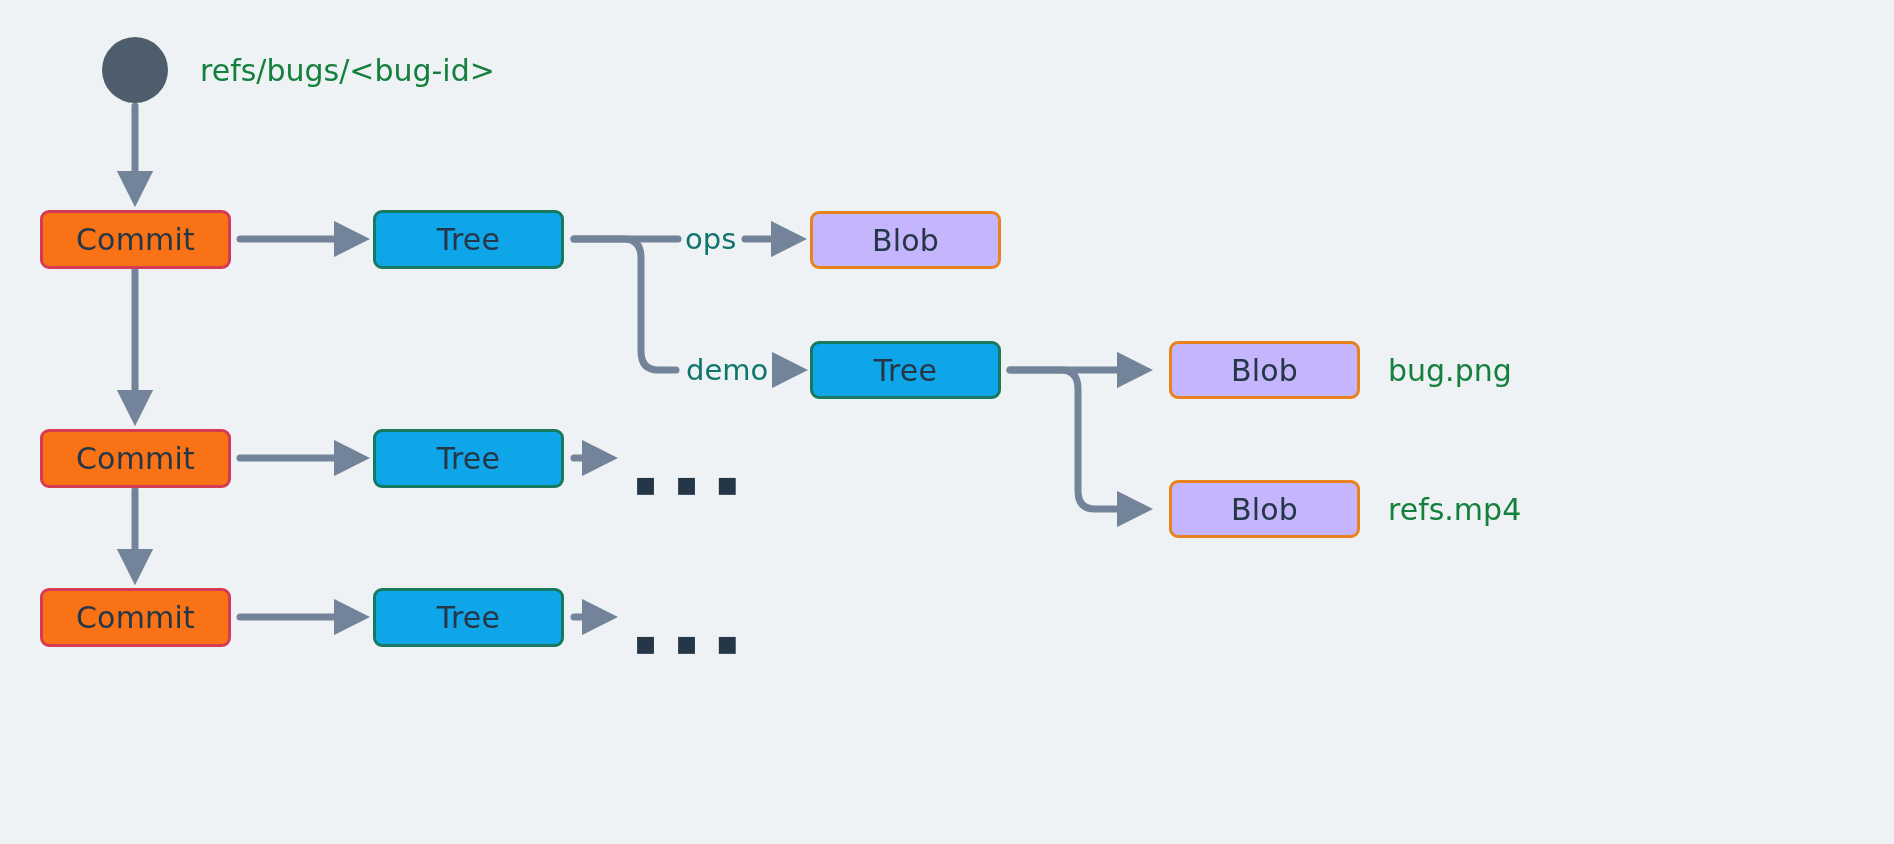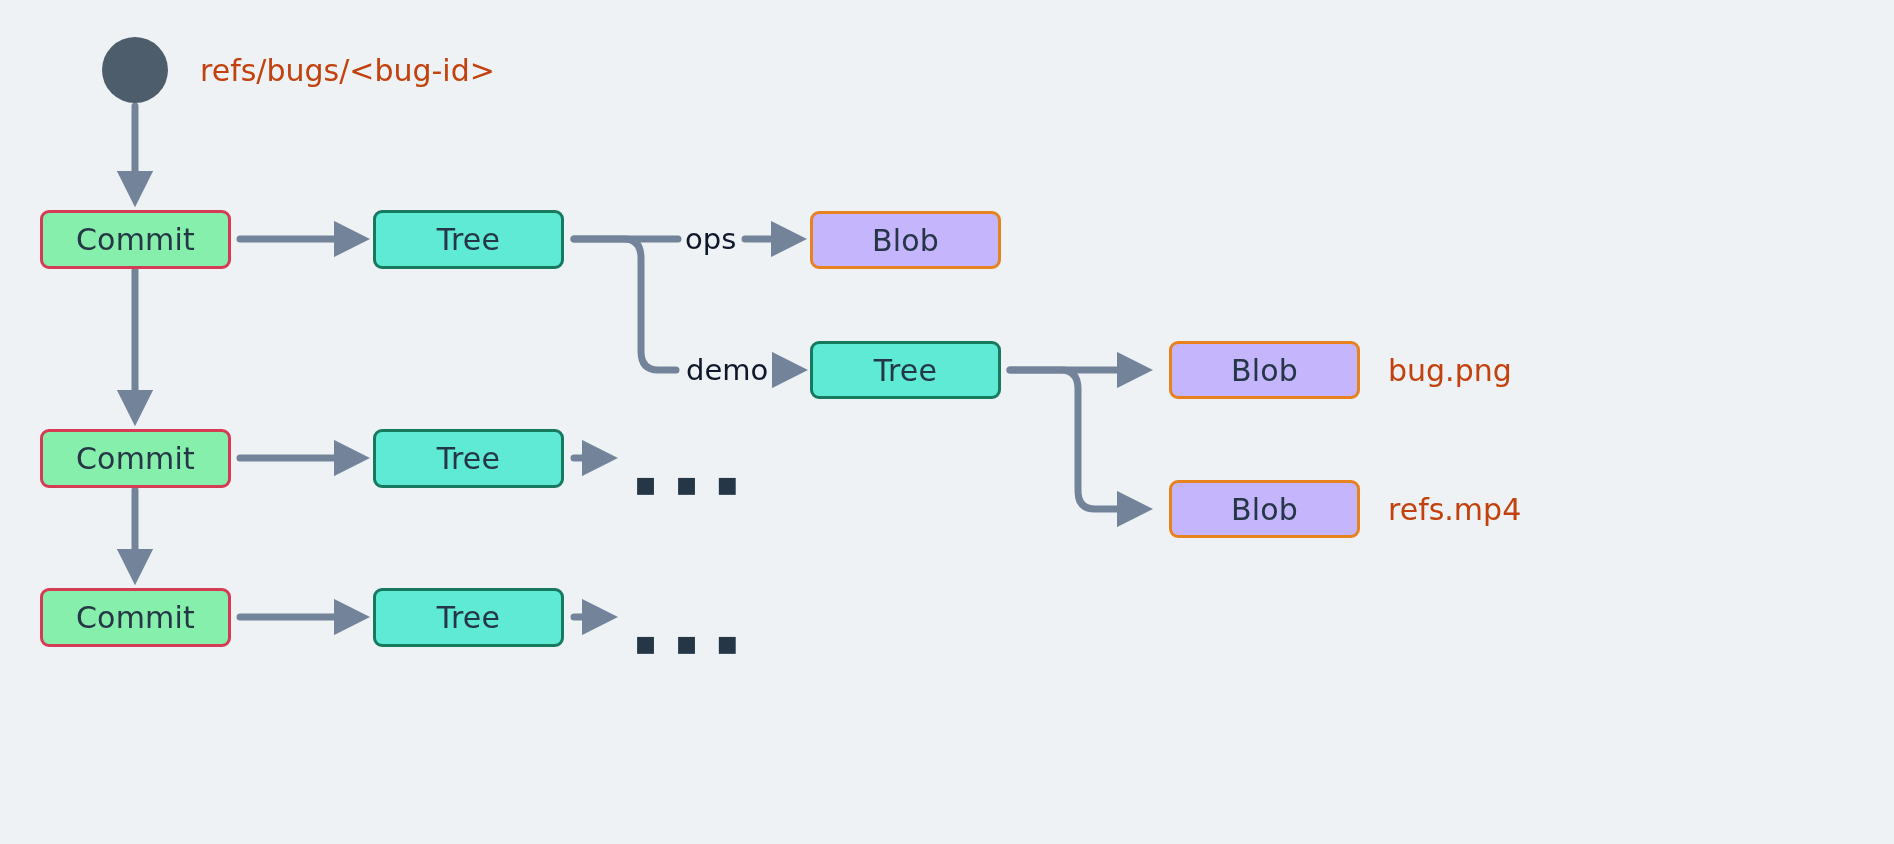--- a/index.html
+++ b/index.html
@@ -35,47 +35,47 @@
     align-items: center;
     justify-content: center;
     border-radius: 9px;
     border-width: 3px;
     border-style: solid;
     font-size: 30px;
     letter-spacing: 0.2px;
     color: #253746;
   }
   .node-commit {
-    background: #86efac;
+    background: #f97316;
     border-color: #d63b55;
   }
   .node-tree {
-    background: #5eead4;
+    background: #0ea5e9;
     border-color: #17795e;
   }
   .node-blob {
     background: #c4b5fd;
     border-color: #e8821e;
   }
   .root-circle {
     position: absolute;
     border-radius: 50%;
     background: #4d5d6b;
   }
   .plain-label {
     position: absolute;
     font-size: 30px;
-    color: #c2410c;
+    color: #15803d;
     white-space: nowrap;
     line-height: 1;
   }
   .edge-label {
     position: absolute;
     font-size: 29px;
-    color: #0f172a;
+    color: #0f766e;
     white-space: nowrap;
     line-height: 1;
     background: #eef2f5;
     padding: 0 2px;
   }
   .ellipsis {
     position: absolute;
     font-size: 34px;
     font-weight: 700;
     color: #253746;

